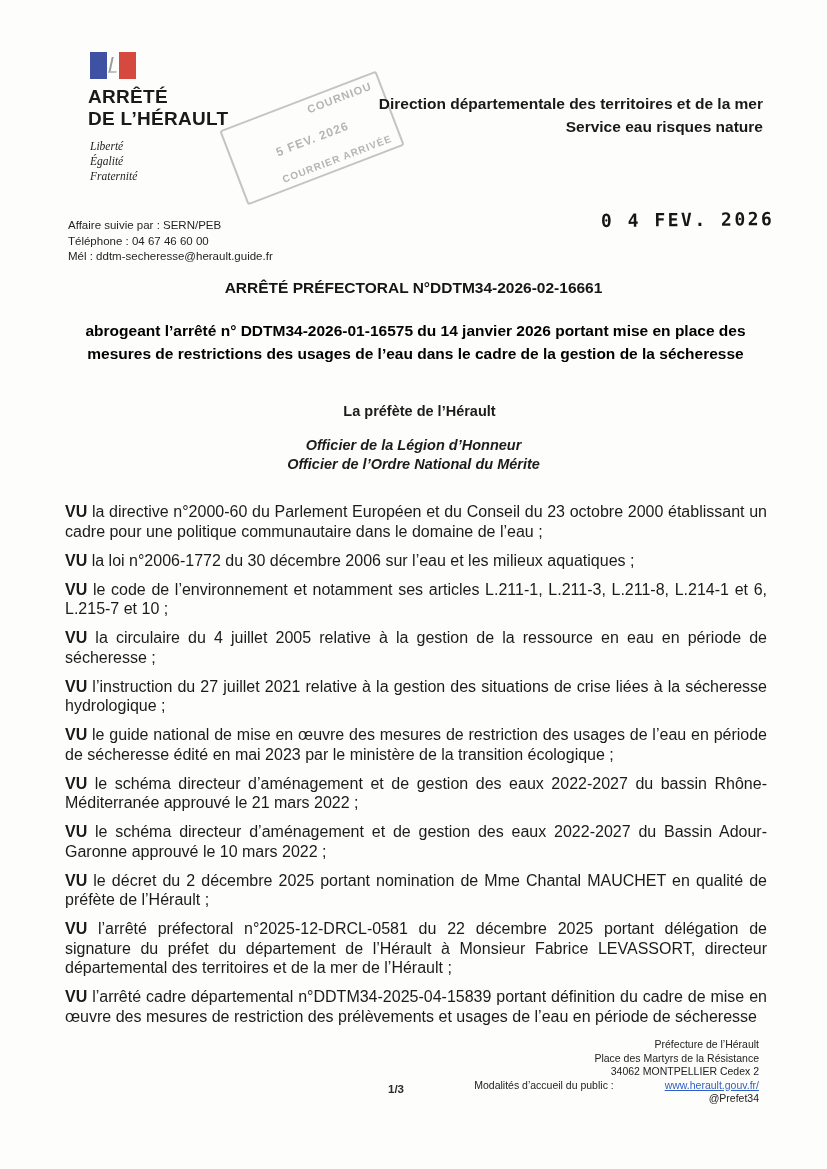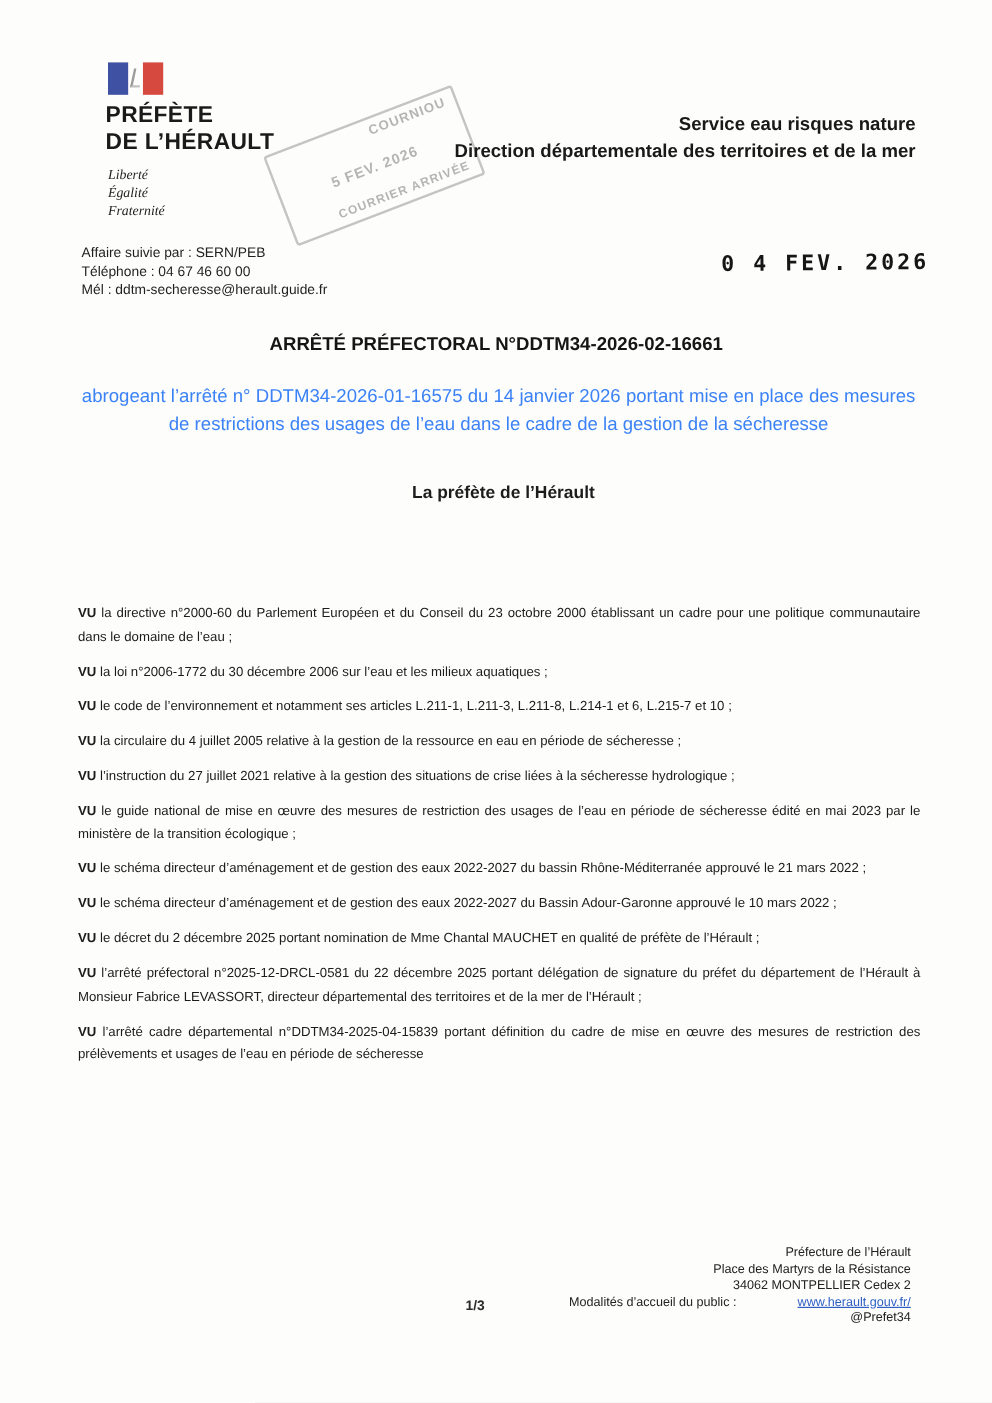--- a/index.html
+++ b/index.html
@@ -39,35 +39,35 @@
   .arrival-stamp { position: absolute; left: 228px; top: 98px; width: 168px; height: 80px;
     border: 2px solid rgba(110,110,110,.40); border-radius: 3px;
     transform: rotate(-21deg); color: rgba(120,120,120,.55);
     display: flex; flex-direction: column; justify-content: space-between;
     padding: 4px 8px; font-size: 11px; font-weight: 700; letter-spacing: 1px; }
   .arrival-stamp .s1 { text-align: right; }
   .arrival-stamp .s2 { text-align: center; font-size: 12px; }
   .arrival-stamp .s3 { text-align: right; font-size: 10px; }
 
   
-  .contact { position: absolute; left: 68px; top: 204px; font-size: 11.5px; line-height: 15.5px; color: #1f1f1f; }
+  .contact { position: absolute; left: 68px; top: 218px; font-size: 11.5px; line-height: 15.5px; color: #1f1f1f; }
 
   
   .doc-title { position: absolute; left: 0; right: 0; top: 279px; text-align: center;
     font-weight: 800; font-size: 15.5px; color: #151515; }
   .doc-subtitle { position: absolute; left: 62px; right: 58px; top: 320px; text-align: center;
-    font-weight: 400; font-size: 15.5px; line-height: 22.5px; color: #3b82f6; }
+    font-weight: 700; font-size: 15.5px; line-height: 22.5px; color: #000000; }
   .authority { position: absolute; left: 0; right: 0; top: 403px; text-align: center;
     font-weight: 700; font-size: 14.5px; margin-left: 12px; }
   .honors { position: absolute; left: 0; right: 0; top: 436px; text-align: center;
     font-weight: 700; font-style: italic; font-size: 14.5px; line-height: 19px; }
 
   
   .paragraphs { position: absolute; left: 65px; right: 60px; top: 502px; }
-  .paragraphs p { font-size: 11px; line-height: 19.5px; text-align: justify;
+  .paragraphs p { font-size: 16px; line-height: 19.5px; text-align: justify;
     margin-bottom: 9.5px; color: #1b1b1b; }
   .paragraphs p b { font-weight: 800; }
 
   
   .page-num { position: absolute; left: 388px; top: 1083px; font-size: 11.5px; font-weight: 700; color: #2a2a2a; }
   .footer-block { position: absolute; right: 68px; top: 1038px; text-align: right;
     font-size: 10.5px; line-height: 13.5px; color: #222; }
   .footer-block a { color: var(--link, #2f5fc4); text-decoration: underline; font-weight: 400; margin-left: 48px; }
 </style>
 </head>
@@ -75,52 +75,56 @@
 
 <div class="page">
 
   <div class="logo-block">
     <div class="flag">
       <span class="b"></span>
         <span class="w"></span>
         <span class="r"></span>
     </div>
     <div class="agency-name">
-      <div>PRÉFÈTE</div>
+      <div>ARRÊTÉ</div>
       <div>DE L’HÉRAULT</div>
     </div>
     <div class="motto">
       <div>Liberté</div>
       <div>Égalité</div>
       <div>Fraternité</div>
     </div>
   </div>
 
   <div class="arrival-stamp">
     <div class="s1">COURNIOU</div>
     <div class="s2">5 FEV. 2026</div>
     <div class="s3">COURRIER ARRIVÉE</div>
   </div>
 
   <div class="direction">
+    <div>Direction départementale des territoires et de la mer</div>
     <div>Service eau risques nature</div>
-    <div>Direction départementale des territoires et de la mer</div>
   </div>
 
   <div class="date-stamp">0 4 FEV. 2026</div>
 
   <div class="contact">
     <div>Affaire suivie par : SERN/PEB</div>
     <div>Téléphone : 04 67 46 60 00</div>
     <div>Mél : ddtm-secheresse@herault.guide.fr</div>
   </div>
 
   <div class="doc-title">ARRÊTÉ PRÉFECTORAL N°DDTM34-2026-02-16661</div>
   <div class="doc-subtitle">abrogeant l’arrêté n° DDTM34-2026-01-16575 du 14 janvier 2026 portant mise en place des mesures de restrictions des usages de l’eau dans le cadre de la gestion de la sécheresse</div>
   <div class="authority">La préfète de l’Hérault</div>
+  <div class="honors">
+    <div>Officier de la Légion d’Honneur</div>
+    <div>Officier de l’Ordre National du Mérite</div>
+  </div>
 
   <div class="paragraphs">
       <p><b>VU</b> la directive n°2000-60 du Parlement Européen et du Conseil du 23 octobre 2000 établissant un cadre pour une politique communautaire dans le domaine de l’eau ;</p>
       <p><b>VU</b> la loi n°2006-1772 du 30 décembre 2006 sur l’eau et les milieux aquatiques ;</p>
       <p><b>VU</b> le code de l’environnement et notamment ses articles L.211-1, L.211-3, L.211-8, L.214-1 et 6, L.215-7 et 10 ;</p>
       <p><b>VU</b> la circulaire du 4 juillet 2005 relative à la gestion de la ressource en eau en période de sécheresse ;</p>
       <p><b>VU</b> l’instruction du 27 juillet 2021 relative à la gestion des situations de crise liées à la sécheresse hydrologique ;</p>
       <p><b>VU</b> le guide national de mise en œuvre des mesures de restriction des usages de l’eau en période de sécheresse édité en mai 2023 par le ministère de la transition écologique ;</p>
       <p><b>VU</b> le schéma directeur d’aménagement et de gestion des eaux 2022-2027 du bassin Rhône-Méditerranée approuvé le 21 mars 2022 ;</p>
       <p><b>VU</b> le schéma directeur d’aménagement et de gestion des eaux 2022-2027 du Bassin Adour-Garonne approuvé le 10 mars 2022 ;</p>

